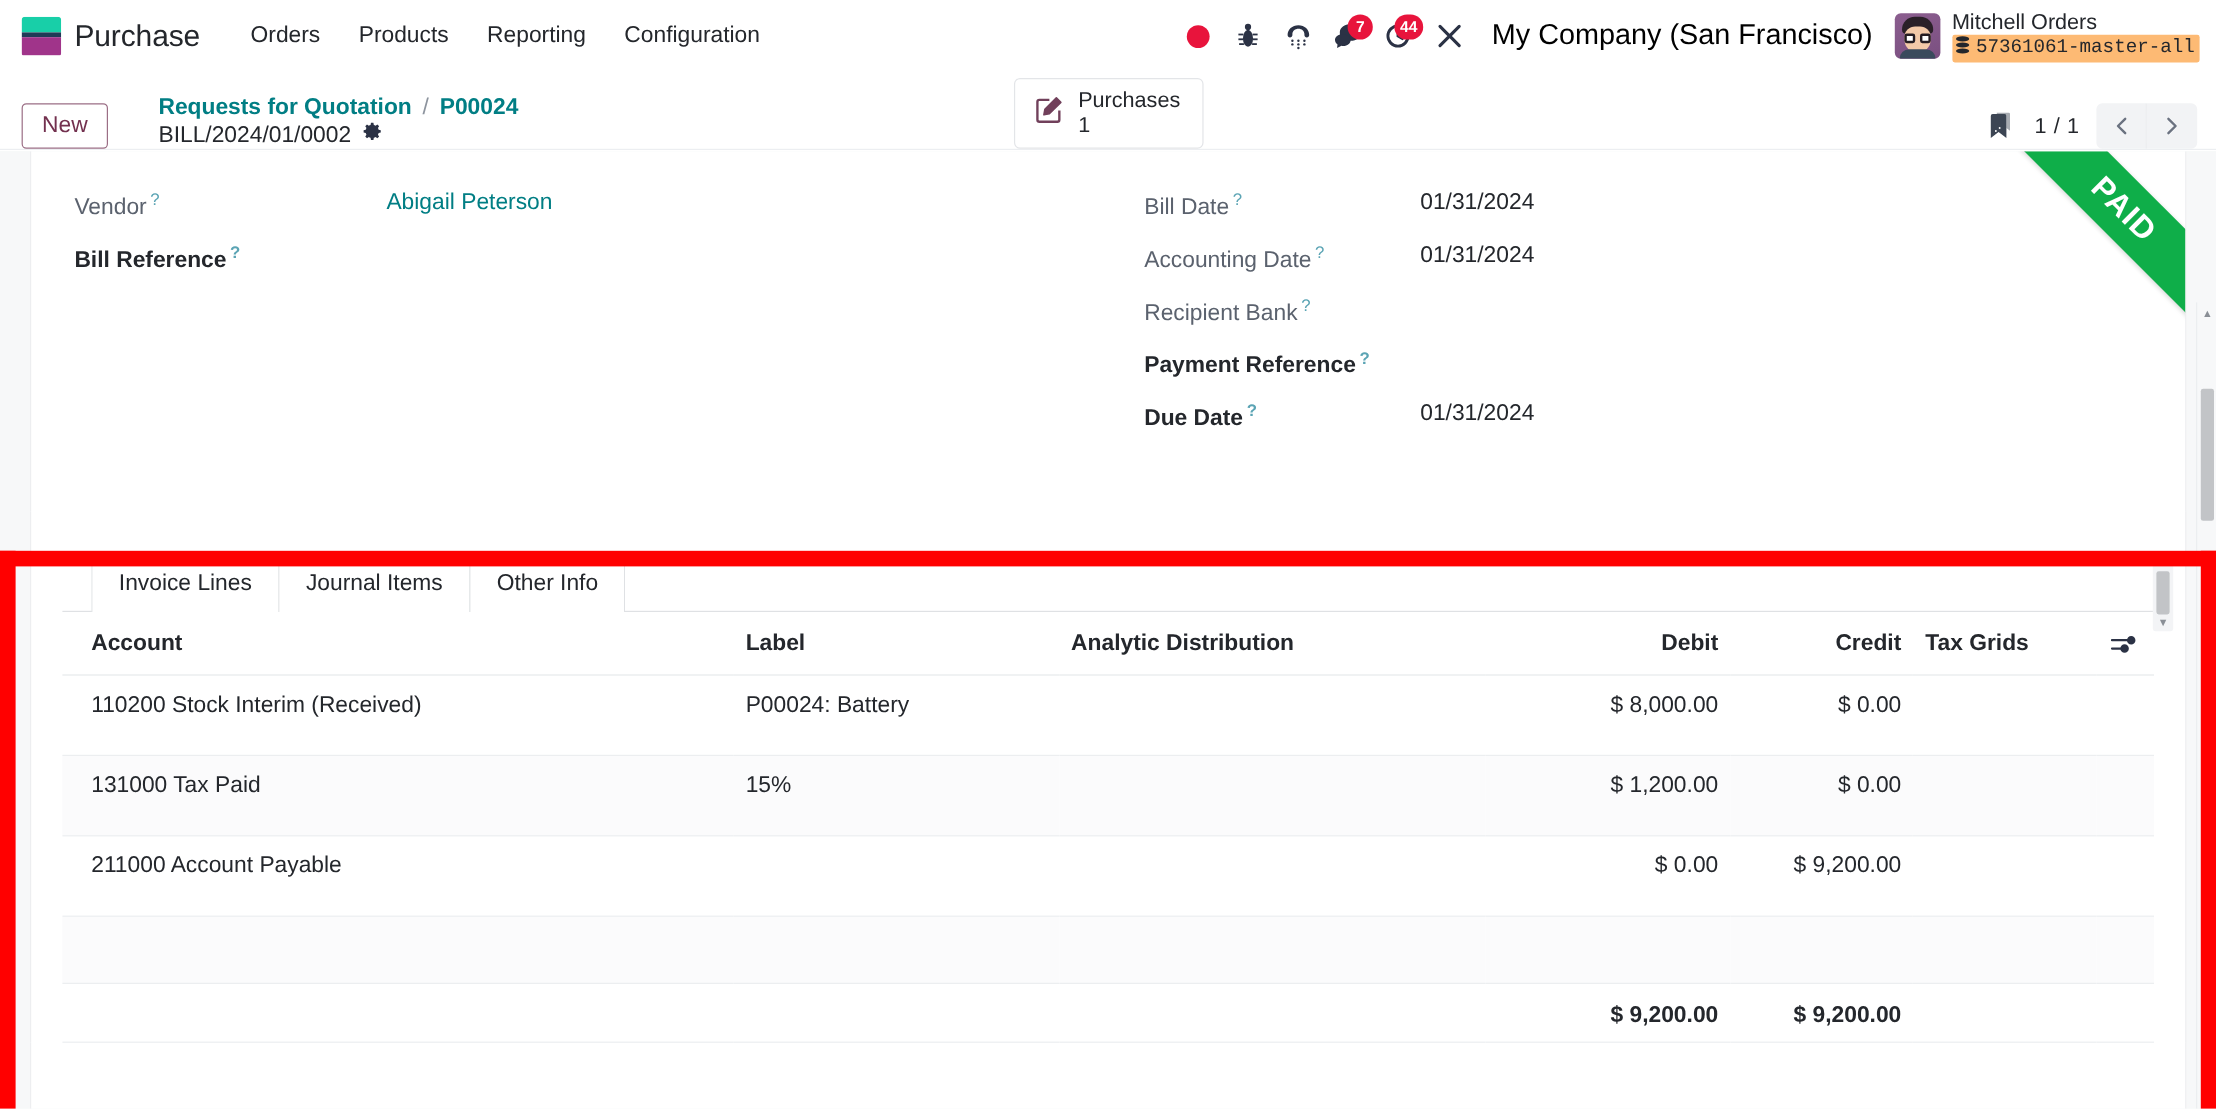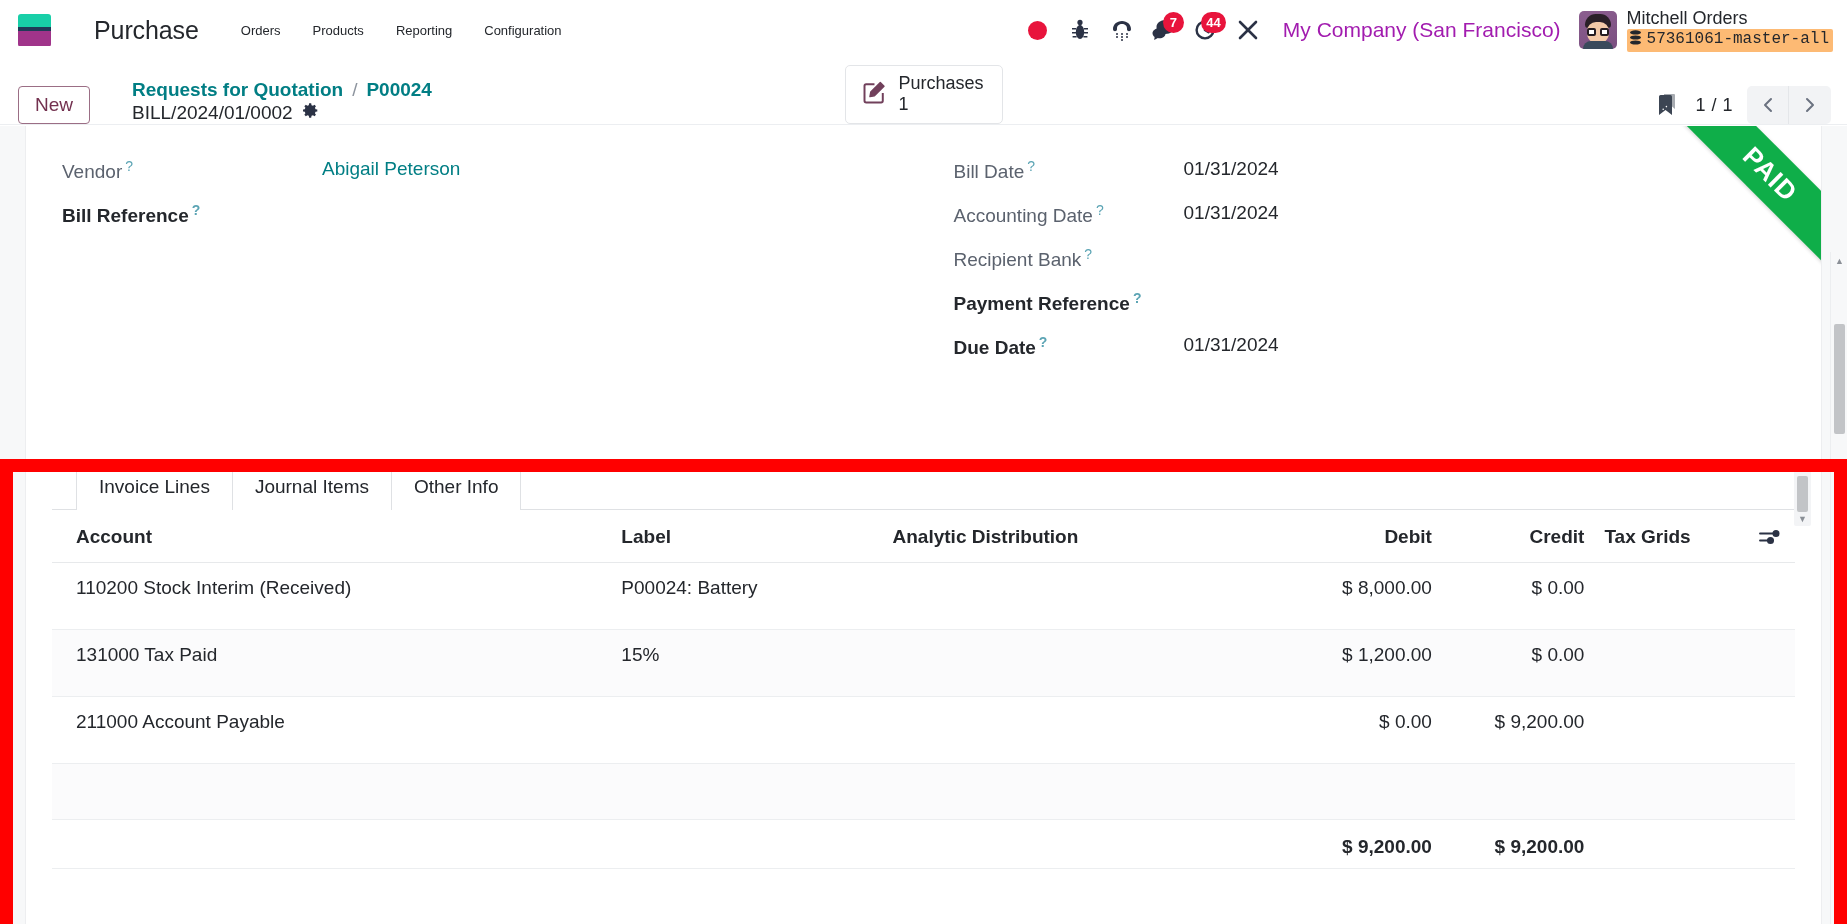--- a/index.html
+++ b/index.html
@@ -29,25 +29,24 @@
     flex: 0 0 auto;
     margin-right: 11px;
   }
   .brand-logo .top { height: 42%; background: #18cfa8; }
   .brand-logo .mid { height: 10%; background: #1f3b57; }
   .brand-logo .bot { height: 48%; background: #a0348a; }
   .brand-name {
     font-size: 25px; color: #24272c; font-weight: 400;
     letter-spacing: -0.1px; margin-right: 26px;
     white-space: nowrap;
-    margin-left: 32px;
   }
   .menu { display: flex; align-items: center; gap: 0; }
   .menu-item {
-    font-size: 13px; color: #24272c; padding: 6px 16px;
+    font-size: 19px; color: #24272c; padding: 6px 16px;
     white-space: nowrap; cursor: pointer; border-radius: 4px;
   }
   .nav-spacer { flex: 1 1 auto; }
 
   .sys-icons { display: flex; align-items: center; gap: 0px; }
   .sys-ico {
     position: relative;
     width: 42px; height: 40px;
     display: flex; align-items: center; justify-content: center;
     cursor: pointer; color: #2b3245;
@@ -61,21 +60,21 @@
     top: 2px; right: 1px;
     min-width: 21px; height: 21px;
     padding: 0 5px;
     border-radius: 11px;
     background: #e8143c;
     color: #fff; font-size: 13px; font-weight: 700;
     display: flex; align-items: center; justify-content: center;
     line-height: 1;
   }
   .company-name {
-    font-size: 21px; color: #a21caf; white-space: nowrap;
+    font-size: 24px; color: #000000; white-space: nowrap;
     padding: 0 10px 0 14px; cursor: pointer;
   }
   .user-block {
     display: flex; align-items: center; gap: 10px;
     padding-left: 8px; cursor: pointer;
   }
   .avatar {
     width: 38px; height: 38px; border-radius: 5px;
     background: linear-gradient(160deg,#8b5e8f 0%, #7a4f80 100%);
     position: relative; overflow: hidden; flex: 0 0 auto;

